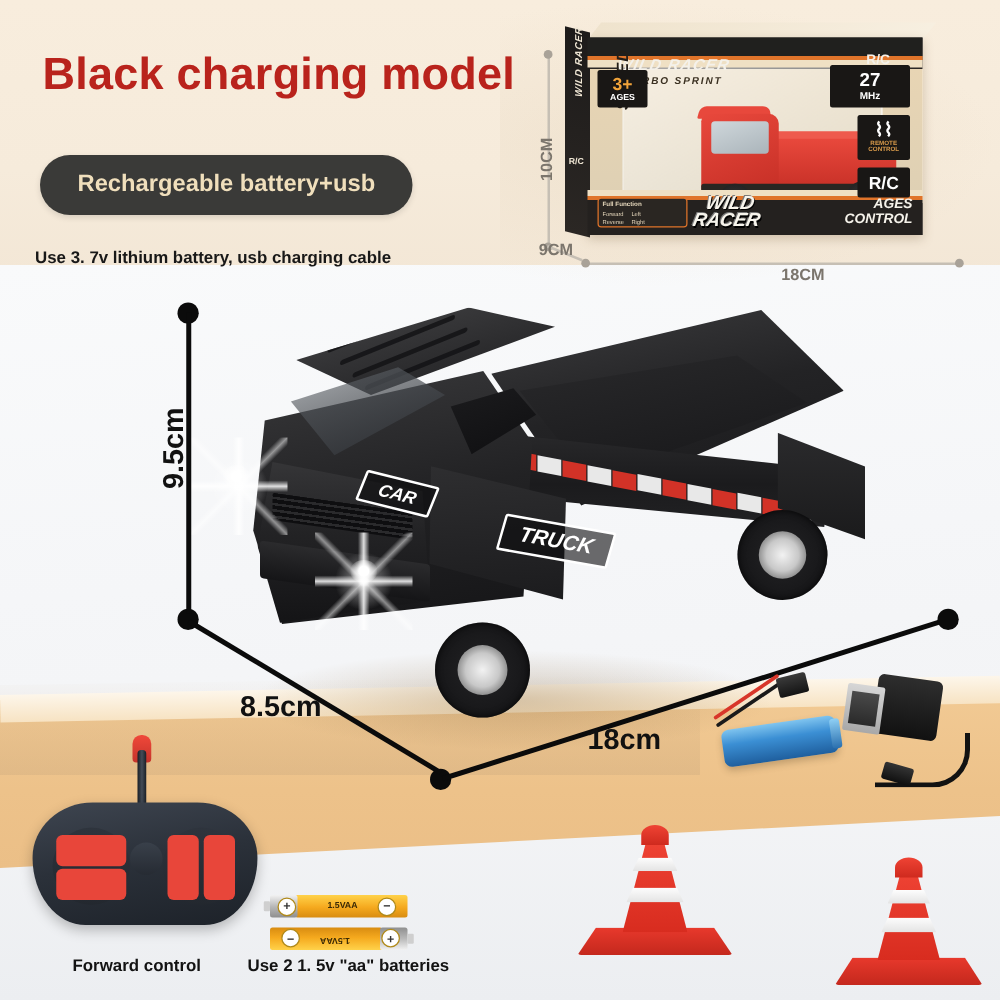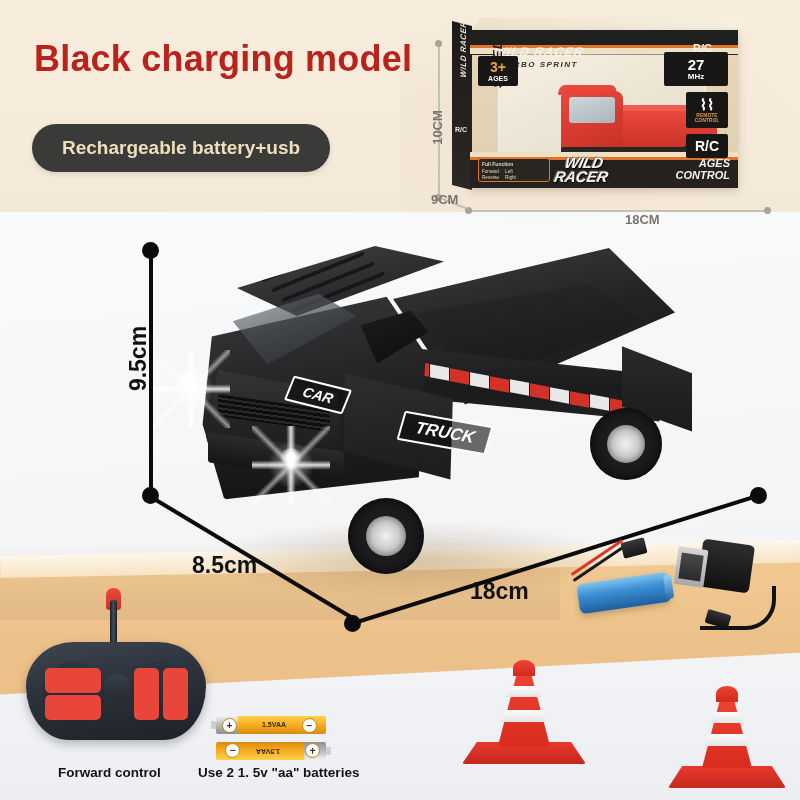--- a/index.html
+++ b/index.html
@@ -264,20 +264,21 @@
   <div class="bg-table-edge"></div>
   <div class="bg-floor"></div>
   <div class="bg-topright-shadow"></div>
 
   <div class="headline">Black charging model</div>
 
   <div class="pill">
     <span>Rechargeable battery+usb</span>
   </div>
 
+  <div class="subnote">Use 3. 7v lithium battery, usb charging cable</div>
 
   <div class="boxwrap">
 
     <div class="box-topface"></div>
     <div class="box-front"></div>
     <div class="box-leftpanel"></div>
 
     <div class="box-window">
       <div class="rt rt-roofext"></div>
       <div class="rt rt-bedtop"></div>

